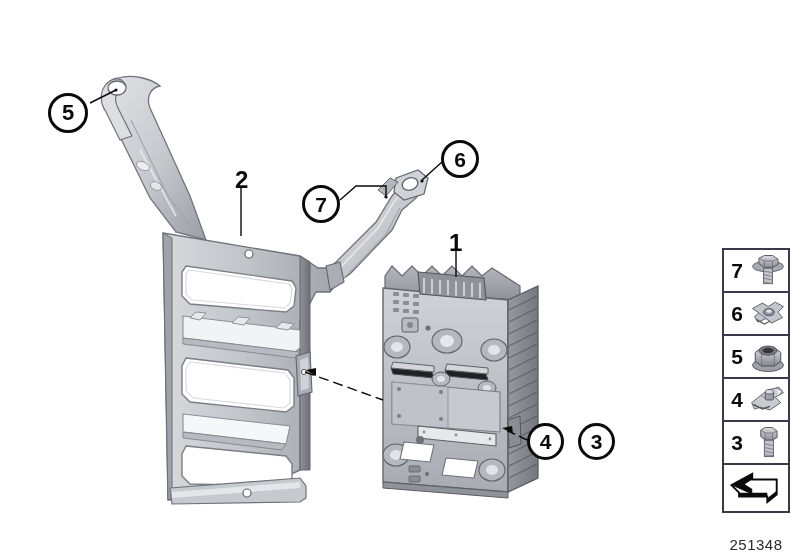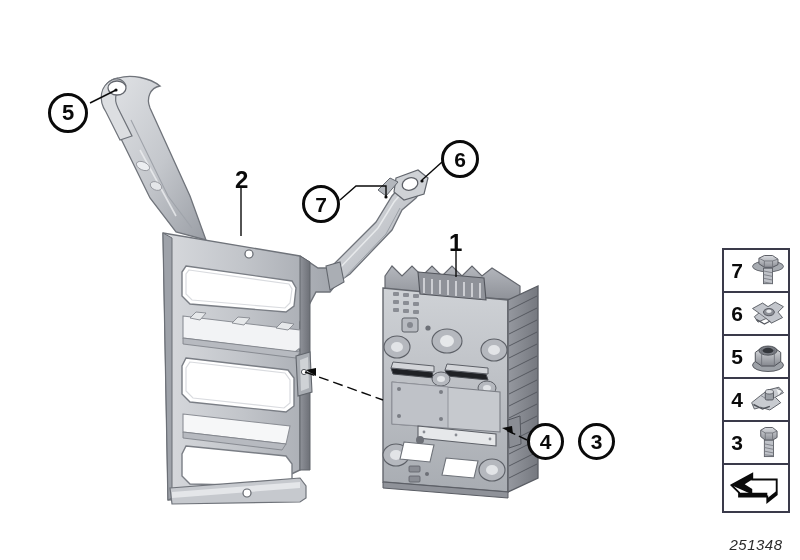--- a/index.html
+++ b/index.html
@@ -53,21 +53,20 @@
     margin-left:2px;
   }
   .legend-art{flex:1;height:100%;position:relative;}
   .legend-art svg{position:absolute;left:0;top:0;width:100%;height:100%;}
   #legend-caption{
     position:absolute;
     left:716px;top:536px;
     width:80px;text-align:center;
     font-size:15px;color:#2b2b2b;
     letter-spacing:0.5px;
-    font-style:italic;
   }
 </style>
 </head>
 <body>
 
 <div id="stage">
 
   <svg class="layer" viewBox="0 0 800 560">
     <defs>
       <linearGradient id="gMetalV" x1="0" y1="0" x2="1" y2="0">

